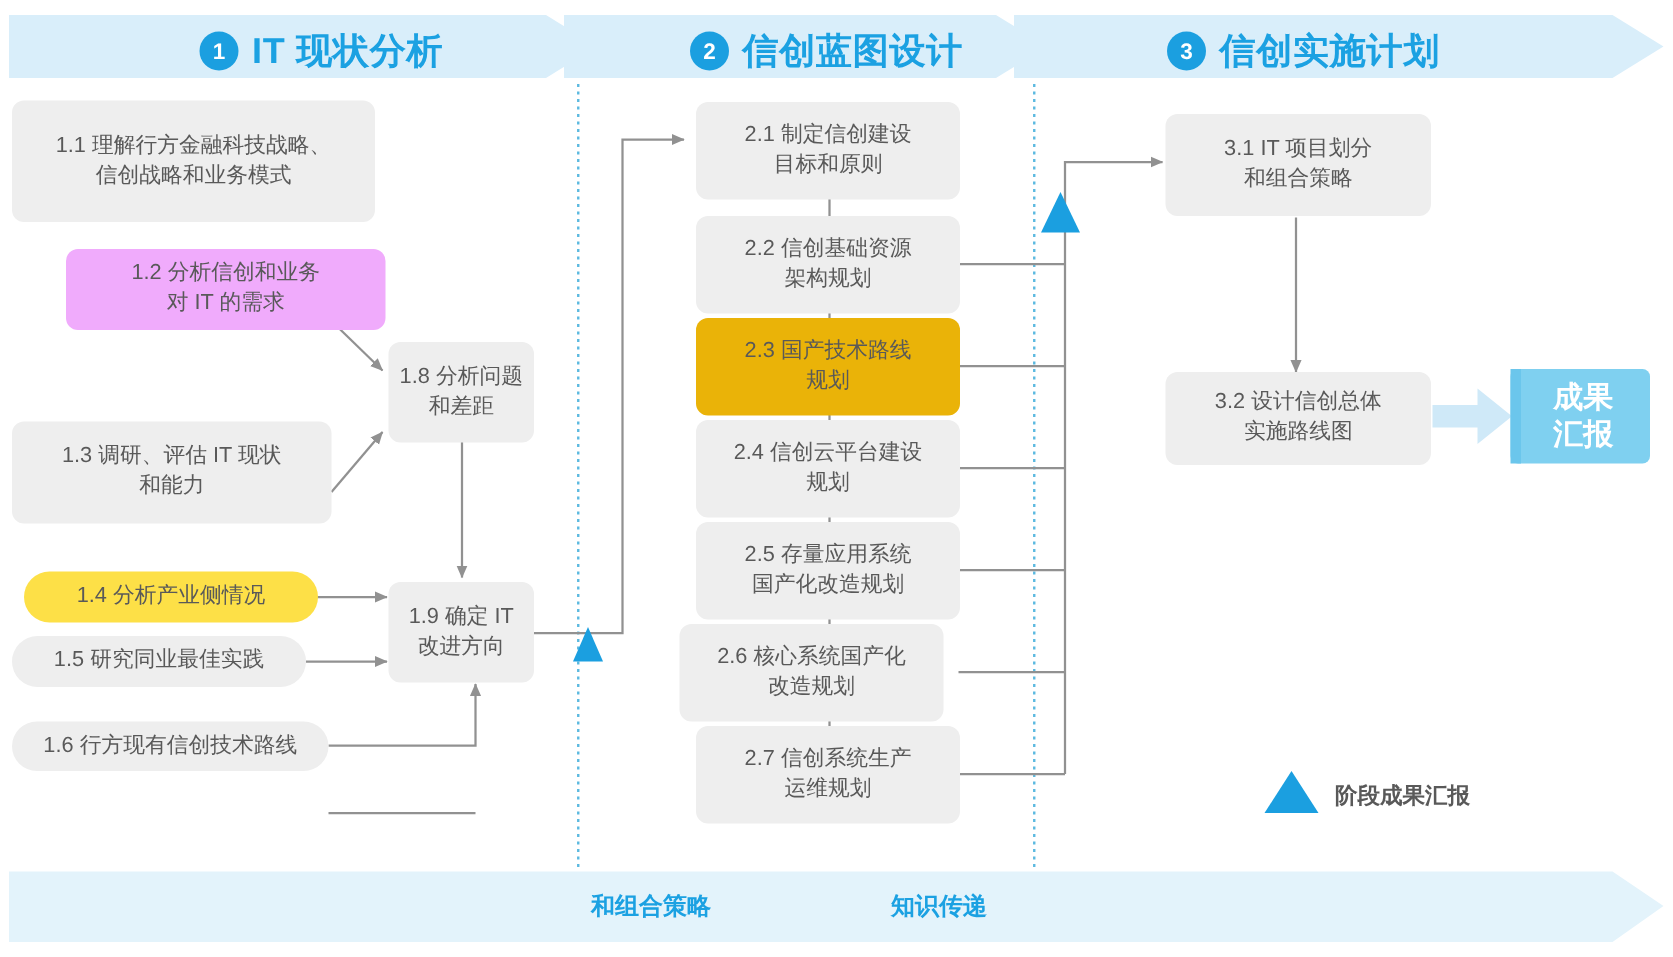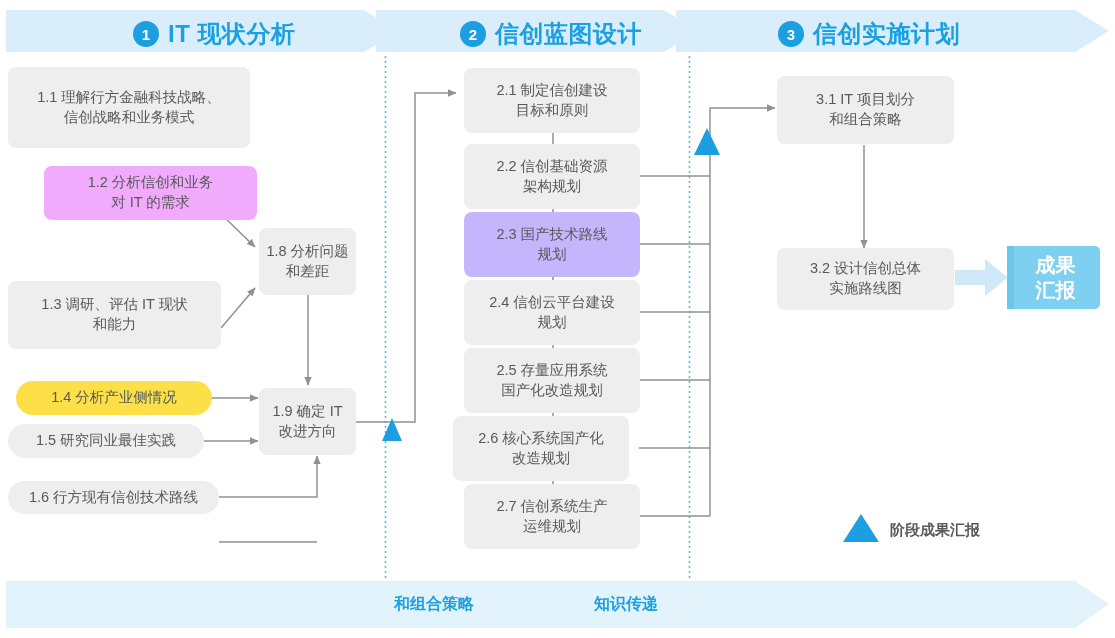--- a/index.html
+++ b/index.html
@@ -141,21 +141,21 @@
 
 
   <div class="lbl boxtxt" style="left:259px;top:228px;width:97px;height:67px;background:#eeeeee;border-radius:8px;padding:0 4px;">1.8 分析问题<br>和差距</div>
 
   <div class="lbl boxtxt" style="left:259px;top:388px;width:97px;height:67px;background:#eeeeee;border-radius:8px;padding:0 4px;">1.9 确定 IT<br>改进方向</div>
 
   <div class="lbl boxtxt" style="left:464px;top:68px;width:176px;height:65px;background:#eeeeee;border-radius:8px;padding:0 5px;">2.1 制定信创建设<br>目标和原则</div>
 
   <div class="lbl boxtxt" style="left:464px;top:144px;width:176px;height:65px;background:#eeeeee;border-radius:8px;padding:0 5px;">2.2 信创基础资源<br>架构规划</div>
 
-  <div class="lbl boxtxt" style="left:464px;top:212px;width:176px;height:65px;background:#c4b5fd;border-radius:8px;padding:0 5px;">2.3 国产技术路线<br>规划</div>
+  <div class="lbl boxtxt" style="left:464px;top:212px;width:176px;height:65px;background:#eab308;border-radius:8px;padding:0 5px;">2.3 国产技术路线<br>规划</div>
 
   <div class="lbl boxtxt" style="left:464px;top:280px;width:176px;height:65px;background:#eeeeee;border-radius:8px;padding:0 5px;">2.4 信创云平台建设<br>规划</div>
 
   <div class="lbl boxtxt" style="left:464px;top:348px;width:176px;height:65px;background:#eeeeee;border-radius:8px;padding:0 5px;">2.5 存量应用系统<br>国产化改造规划</div>
 
   <div class="lbl boxtxt" style="left:453px;top:416px;width:176px;height:65px;background:#eeeeee;border-radius:8px;padding:0 5px;">2.6 核心系统国产化<br>改造规划</div>
 
   <div class="lbl boxtxt" style="left:464px;top:484px;width:176px;height:65px;background:#eeeeee;border-radius:8px;padding:0 5px;">2.7 信创系统生产<br>运维规划</div>
 
   <div class="lbl boxtxt" style="left:777px;top:76px;width:177px;height:68px;background:#eeeeee;border-radius:8px;padding:0 5px;">3.1 IT 项目划分<br>和组合策略</div>

